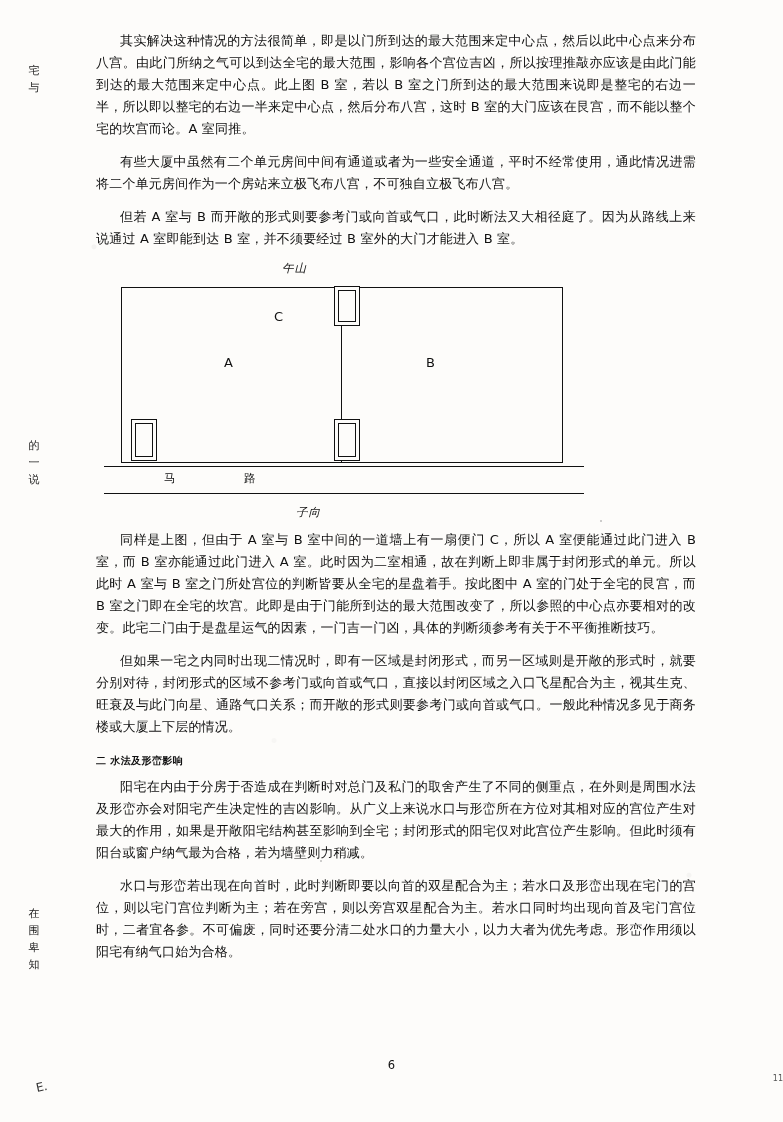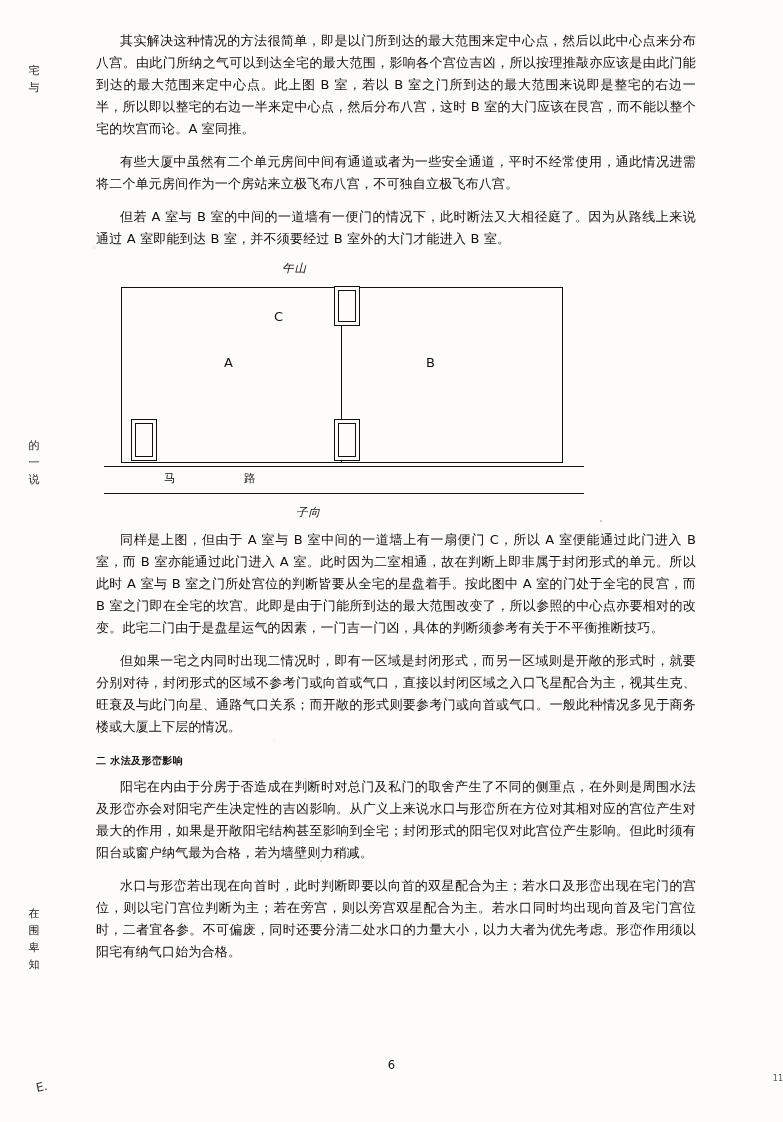--- a/index.html
+++ b/index.html
@@ -187,21 +187,21 @@
     <span>围</span>
     <span>卑</span>
     <span>知</span>
   </div>
   <div class="mn-corner">E.</div>
 
   <div class="content">
 
     <p class="para">其实解决这种情况的方法很简单，即是以门所到达的最大范围来定中心点，然后以此中心点来分布八宫。由此门所纳之气可以到达全宅的最大范围，影响各个宫位吉凶，所以按理推敲亦应该是由此门能到达的最大范围来定中心点。此上图 B 室，若以 B 室之门所到达的最大范围来说即是整宅的右边一半，所以即以整宅的右边一半来定中心点，然后分布八宫，这时 B 室的大门应该在艮宫，而不能以整个宅的坎宫而论。A 室同推。</p>
     <p class="para">有些大厦中虽然有二个单元房间中间有通道或者为一些安全通道，平时不经常使用，通此情况进需将二个单元房间作为一个房站来立极飞布八宫，不可独自立极飞布八宫。</p>
-    <p class="para">但若 A 室与 B 室的中间的一道墙有一便门的情况下，此时断法又大相径庭了。因为从路线上来说通过 A 室即能到达 B 室，并不须要经过 B 室外的大门才能进入 B 室。</p>
+    <p class="para">但若 A 室与 B 而开敞的形式则要参考门或向首或气口，此时断法又大相径庭了。因为从路线上来说通过 A 室即能到达 B 室，并不须要经过 B 室外的大门才能进入 B 室。</p>
 
     <div class="diagram">
       <div class="dg-label dg-top-label">午山</div>
       <div class="house"></div>
       <div class="divider"></div>
 
       <div class="room-letter letter-a">A</div>
       <div class="room-letter letter-b">B</div>
       <div class="room-letter letter-c">C</div>
 

